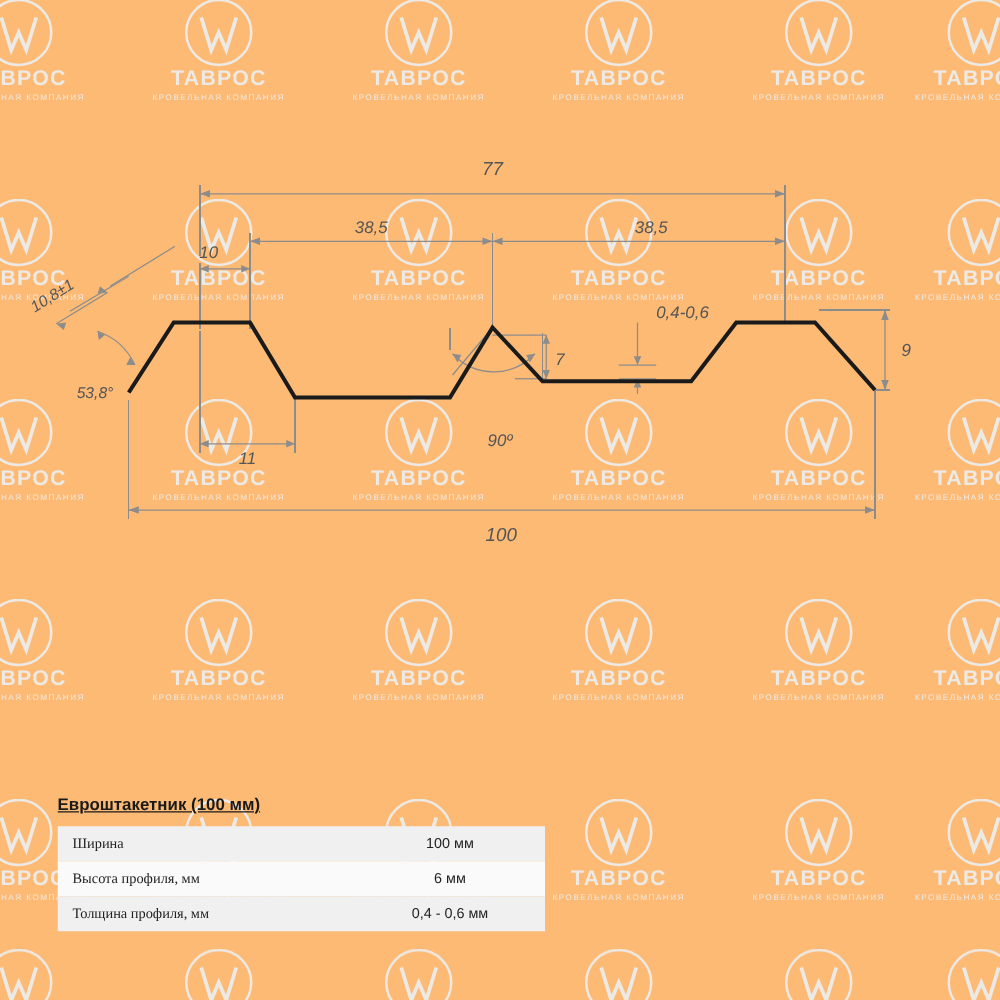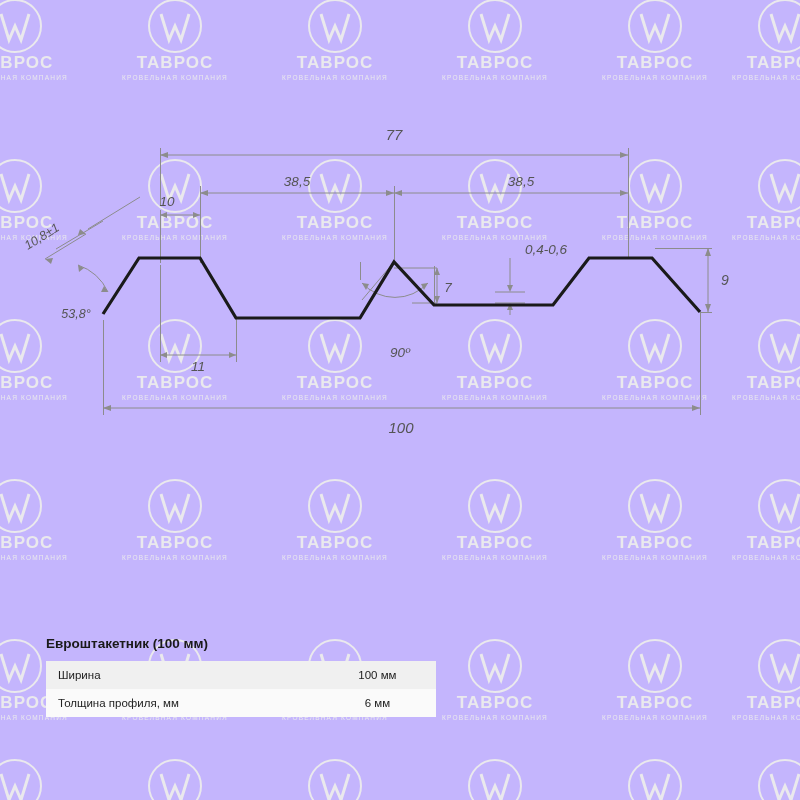--- a/index.html
+++ b/index.html
@@ -11,21 +11,21 @@
     width: 800px;
     height: 800px;
     font-family: "Liberation Sans", sans-serif;
     position: relative;
     overflow: hidden;
   }
   #page {
     position: relative;
     width: 800px;
     height: 800px;
-    background: #c4b5fd;
+    background: #fdba74;
   }
   #watermarks {
     position: absolute;
     left: 0; top: 0;
     width: 800px; height: 800px;
     pointer-events: none;
   }
   #drawing {
     position: absolute;
     left: 0; top: 0;
@@ -36,39 +36,41 @@
     position: absolute;
     left: 46px;
     top: 636px;
     width: 390px;
   }
   .spec-title {
     font-size: 13.5px;
     font-weight: bold;
     color: #1a1a1a;
     padding: 0 0 10px 0;
+    text-decoration: underline;
   }
   table.spec-table {
     border-collapse: collapse;
     width: 390px;
     font-size: 11.5px;
     color: #222222;
   }
   table.spec-table td {
     padding: 8px 12px;
     border: none;
   }
   table.spec-table tr.row-odd {
     background: #f0f0f0;
   }
   table.spec-table tr.row-even {
     background: #fafafa;
   }
   table.spec-table td.label {
     text-align: left;
+    font-family: Liberation Serif, serif;
   }
   table.spec-table td.value {
     text-align: center;
   }
 </style>
 </head>
 <body>
 
 <div id="page">
 
@@ -243,20 +245,24 @@
 
   <div id="spec">
     <div class="spec-title">Евроштакетник (100 мм)</div>
     <table class="spec-table">
       <tbody>
         <tr class="row-odd">
           <td class="label">Ширина</td>
           <td class="value">100 мм</td>
         </tr>
         <tr class="row-even">
+          <td class="label">Высота профиля, мм</td>
+          <td class="value">6 мм</td>
+        </tr>
+        <tr class="row-odd">
           <td class="label">Толщина профиля, мм</td>
-          <td class="value">6 мм</td>
+          <td class="value">0,4 - 0,6 мм</td>
         </tr>
       </tbody>
     </table>
   </div>
 
 </div>
 
 </body></html>

